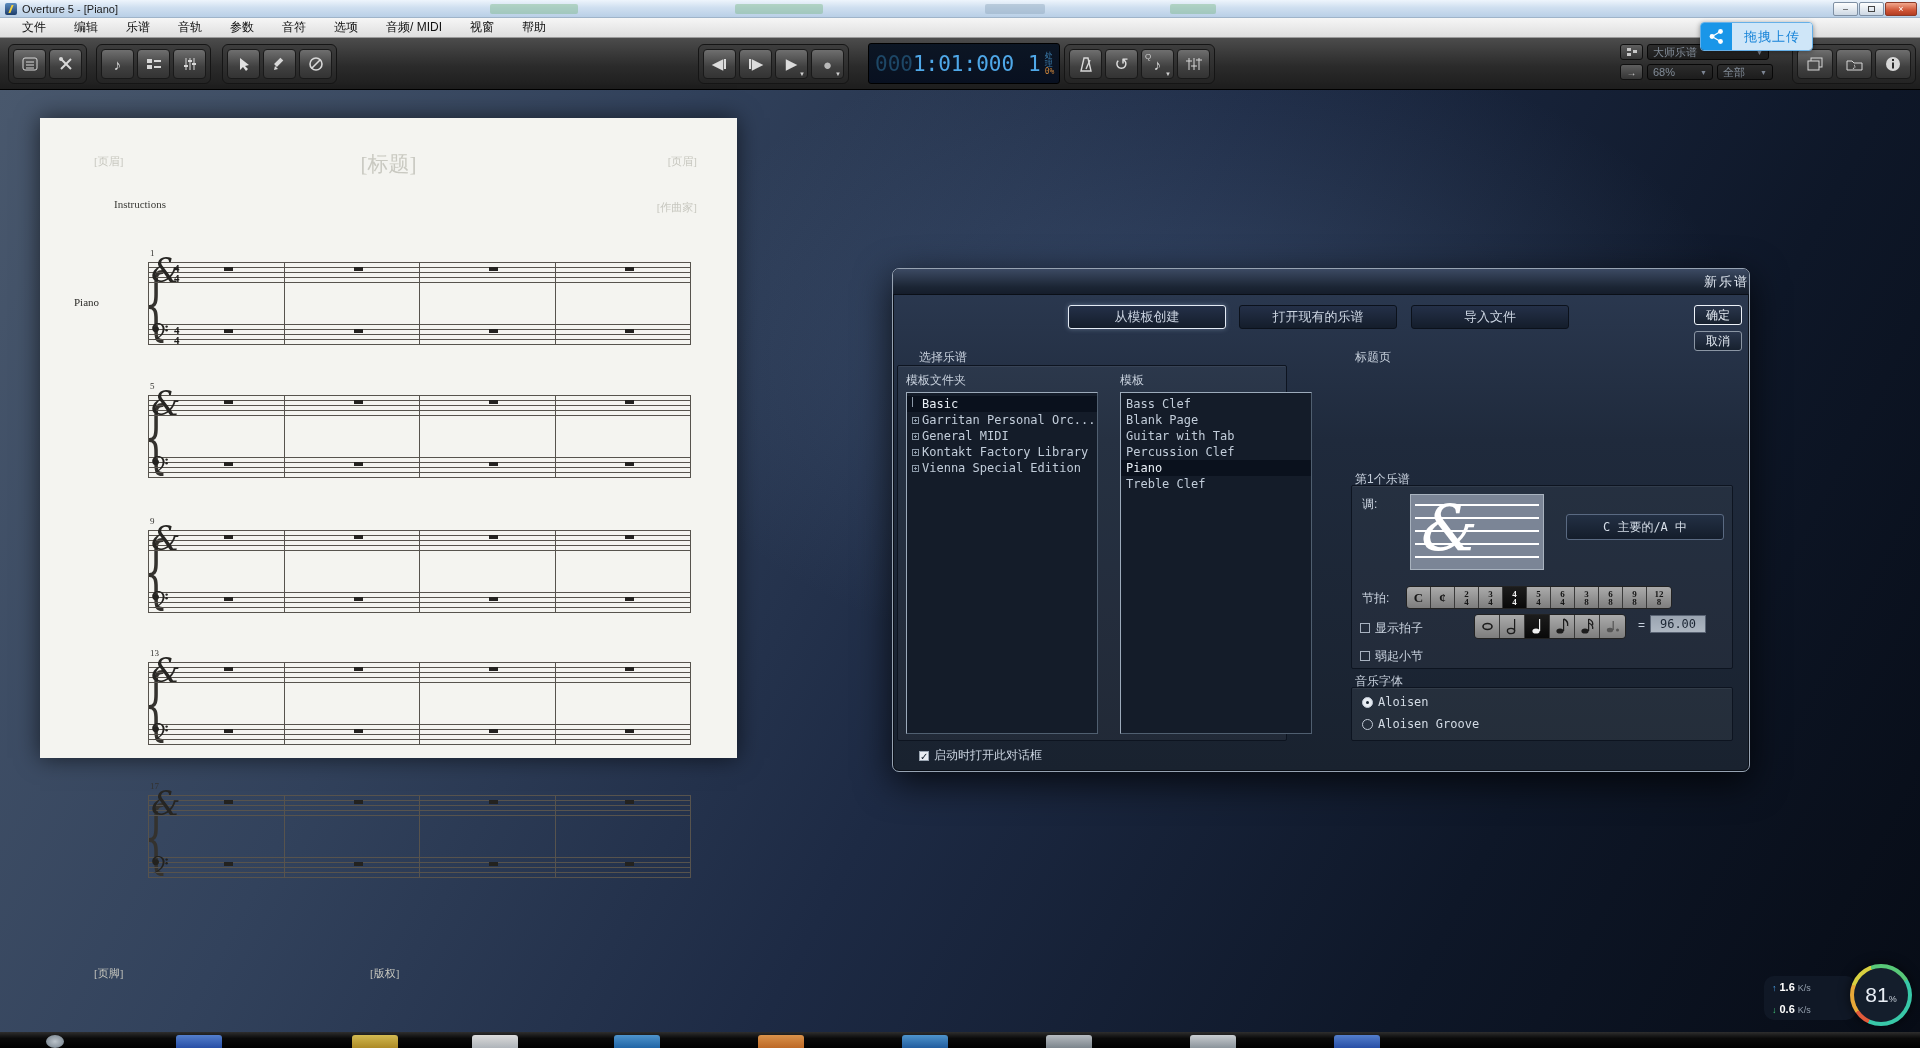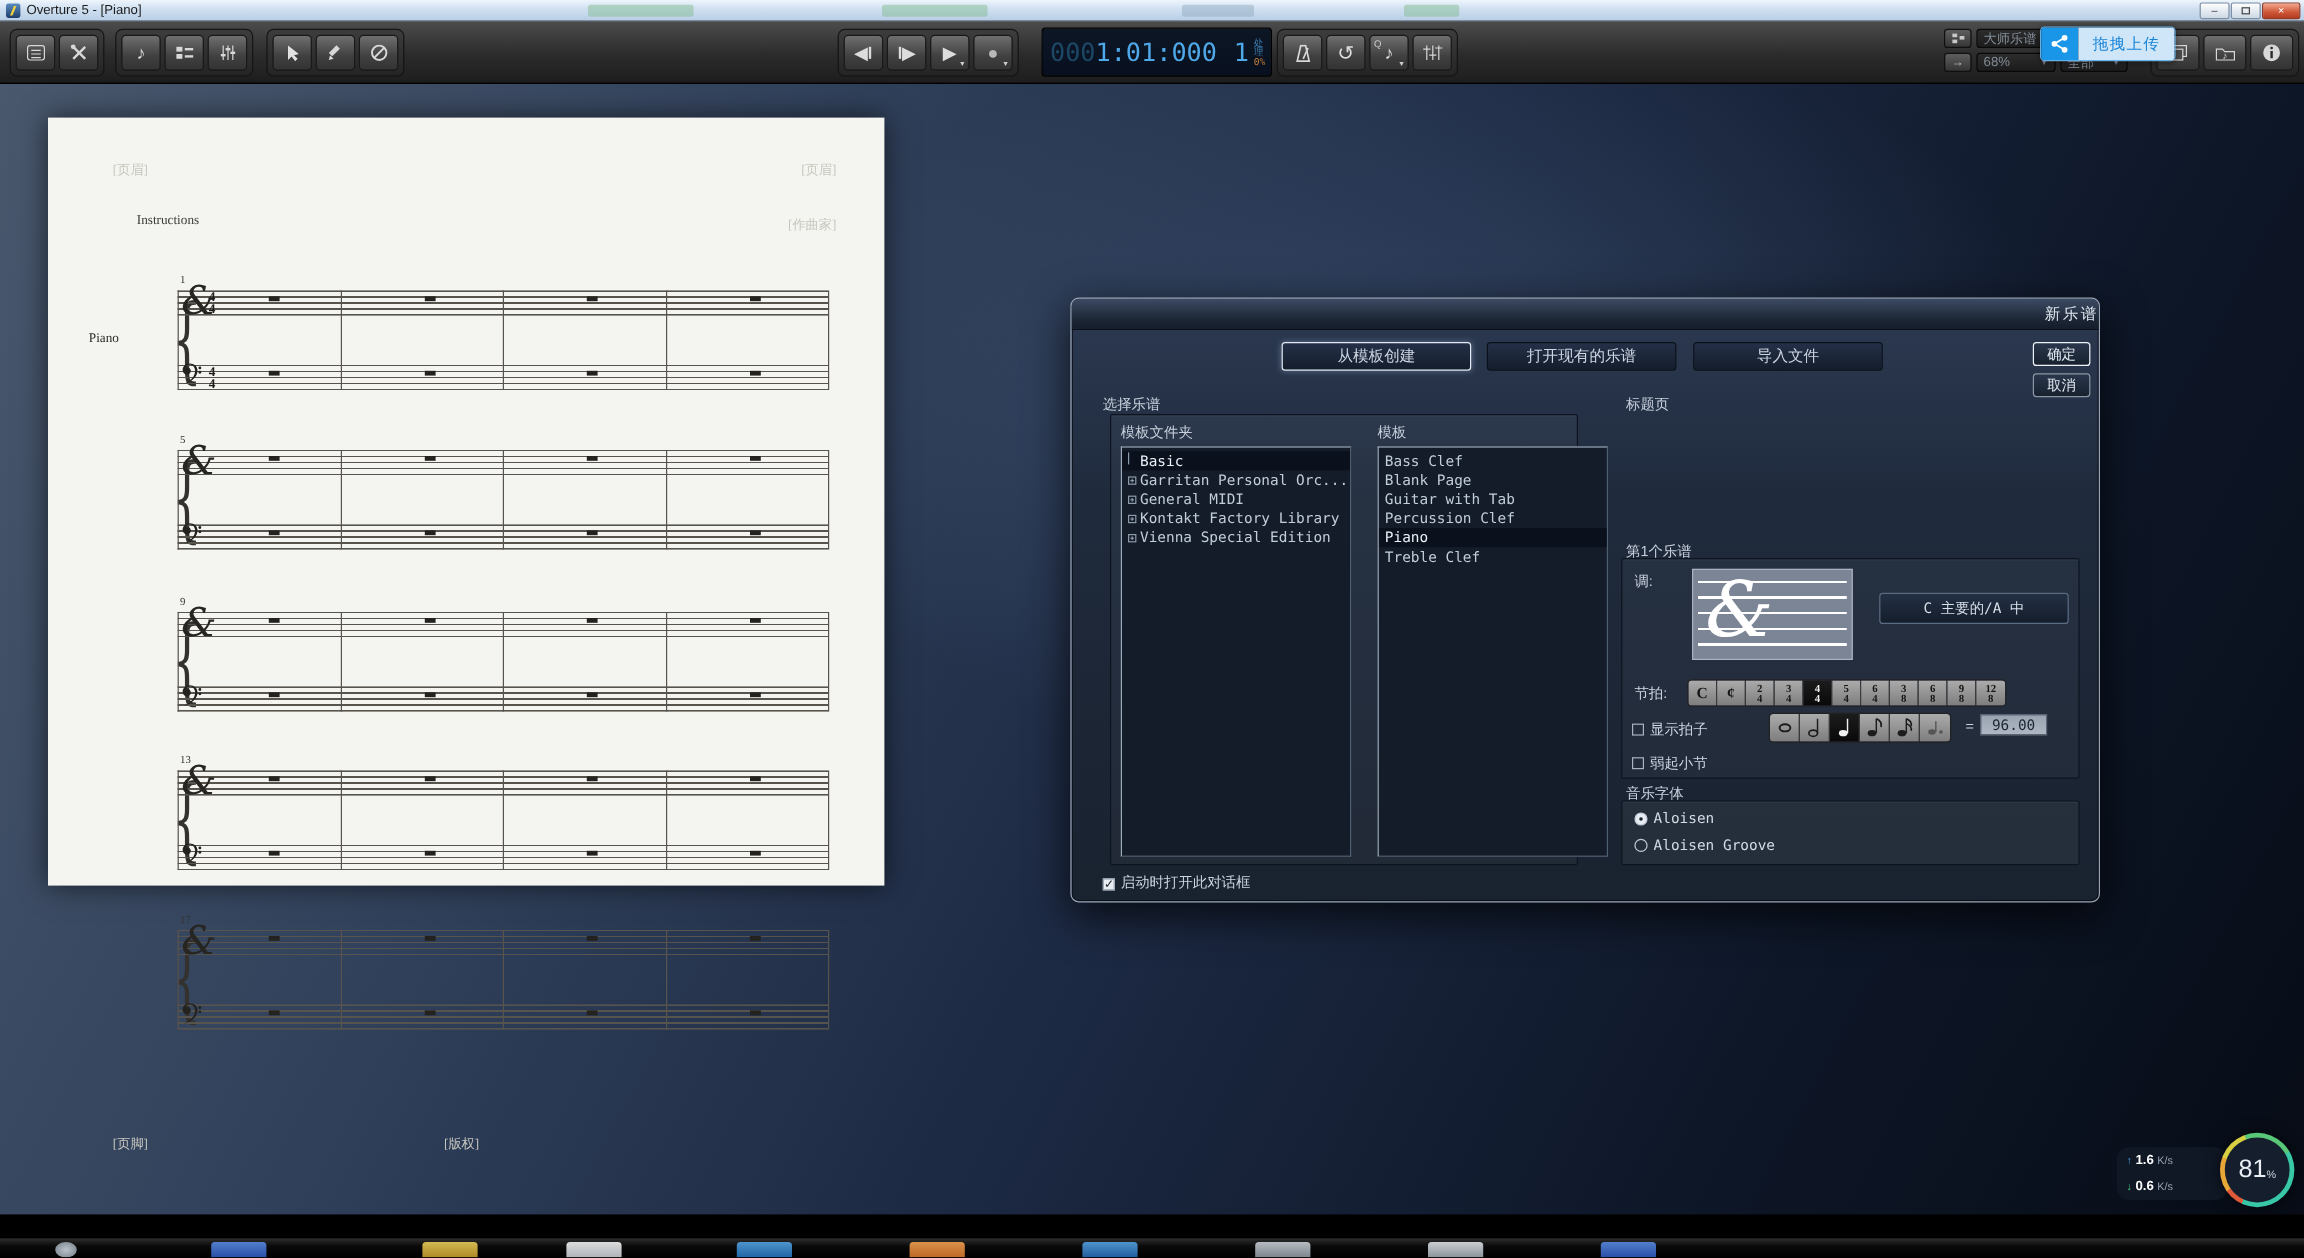--- a/index.html
+++ b/index.html
@@ -136,20 +136,32 @@
     <span class="ghost" style="left:735px;width:88px;background:#7db88a"></span>
     <span class="ghost" style="left:985px;width:60px;background:#8fa6bd"></span>
     <span class="ghost" style="left:1170px;width:46px;background:#7db88a"></span>
     <span class="winbtns">
       <span class="wbtn">–</span>
       <span class="wbtn"><span class="mx"></span></span>
       <span class="wbtn close">×</span>
     </span>
   </div>
 
+  <div class="menubar">
+    <span class="mitem">文件</span>
+    <span class="mitem">编辑</span>
+    <span class="mitem">乐谱</span>
+    <span class="mitem">音轨</span>
+    <span class="mitem">参数</span>
+    <span class="mitem">音符</span>
+    <span class="mitem">选项</span>
+    <span class="mitem">音频/ MIDI</span>
+    <span class="mitem">视窗</span>
+    <span class="mitem">帮助</span>
+  </div>
 
   <div class="toolbar">
     <div class="tbgrp" style="left:8px">
       <span class="tbtn">
           <svg width="16" height="14">
             <rect x="1" y="1" width="14" height="12" rx="2" fill="none" stroke="#d8d8d8"></rect>
             <line x1="4" y1="5" x2="12" y2="5" stroke="#d8d8d8"></line>
             <line x1="4" y1="8" x2="12" y2="8" stroke="#d8d8d8"></line>
             <line x1="4" y1="11" x2="12" y2="11" stroke="#d8d8d8"></line>
           </svg>
@@ -320,20 +332,21 @@
           <line x1="4" y1="8.5" x2="12.5" y2="13.5" stroke="#fff" stroke-width="1.4"></line>
         </svg>
       </span>
     <span class="uptxt">拖拽上传</span>
   </div>
 
   <div class="workspace">
 
     <div class="page">
       <span class="ph" style="left:54px;top:36px">[页眉]</span>
+      <span class="pgtitle">[标题]</span>
       <span class="ph" style="right:40px;top:36px">[页眉]</span>
       <span class="instr">Instructions</span>
       <span class="ph" style="right:40px;top:82px">[作曲家]</span>
 
       <div class="sys" style="top:144px">
         <span class="mno">1</span>
         <span class="brace">{</span>
         <span class="pianolbl">Piano</span>
         <div class="staff"></div>
         <div class="staff bass"></div>
@@ -473,21 +486,21 @@
 
       <span class="tab on" style="left:175px">从模板创建</span>
       <span class="tab" style="left:346px">打开现有的乐谱</span>
       <span class="tab" style="left:518px">导入文件</span>
 
       <span class="dbtn def" style="top:36px">确定</span>
       <span class="dbtn" style="top:62px">取消</span>
 
       <span class="seclbl" style="left:26px;top:80px">选择乐谱</span>
 
-      <div class="grp" style="left:32px;top:96px;width:390px;height:376px">
+      <div class="grp" style="left:4px;top:96px;width:390px;height:376px">
         <span class="seclbl" style="left:8px;top:6px">模板文件夹</span>
         <div class="list" style="left:8px">
           <div class="lrow on">
               <span class="tline"></span>
               <span>Basic</span>
             </div>
           <div class="lrow">
               <span class="pbox"></span>
               <span>Garritan Personal Orc...</span>
             </div>

